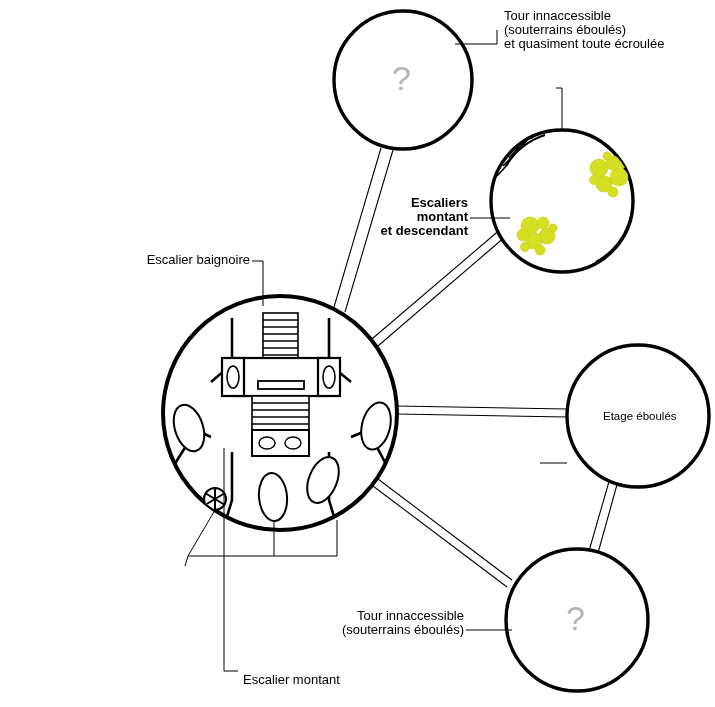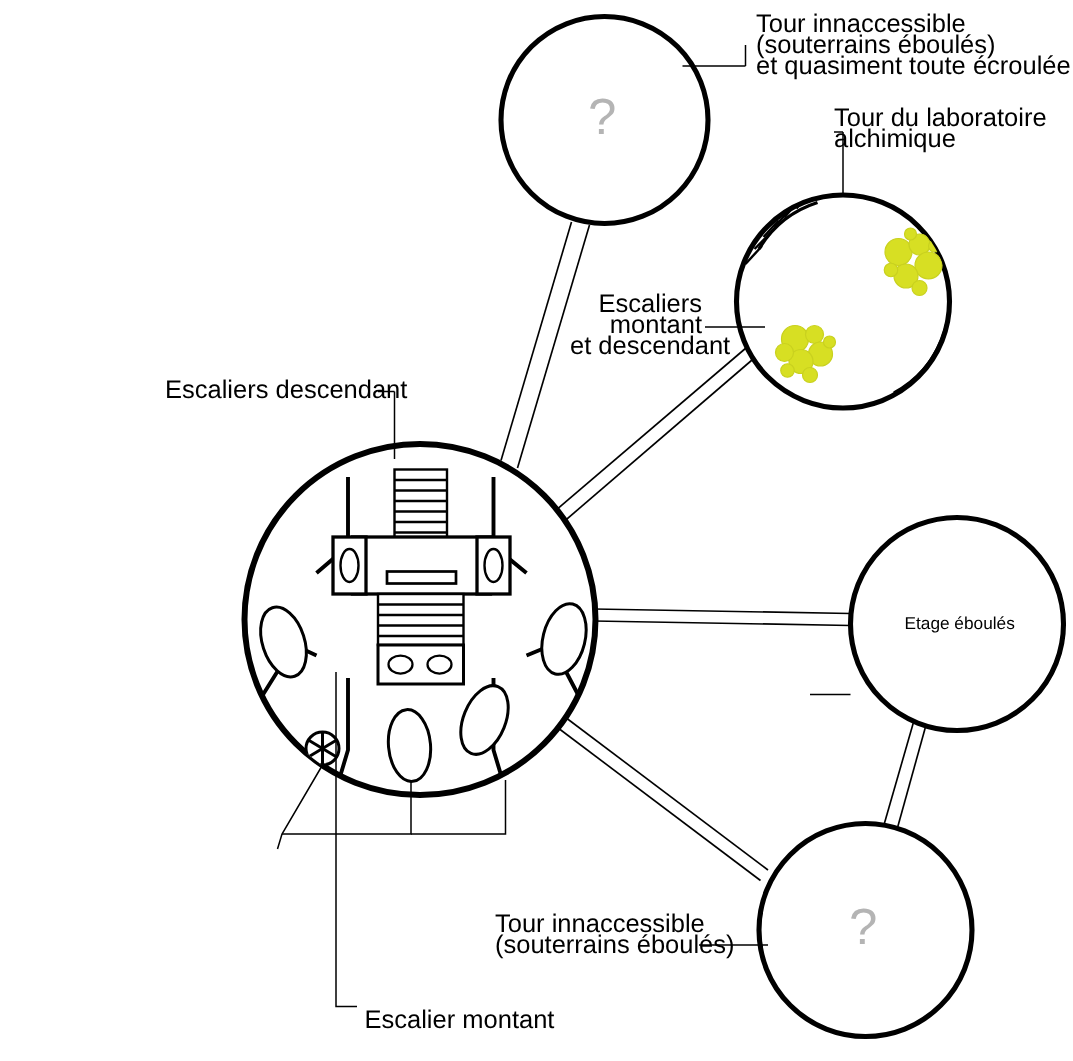--- a/index.html
+++ b/index.html
@@ -18,21 +18,21 @@
   svg.diagram {
     position: absolute;
     left: 0;
     top: 0;
     width: 715px;
     height: 707px;
   }
   .label {
     position: absolute;
     font-family: "Liberation Sans", sans-serif;
-    font-size: 17px;
+    font-size: 13px;
     line-height: 14px;
     color: #000000;
     white-space: pre;
   }
   .label.right { text-align: right; }
   .qmark {
     position: absolute;
     font-family: "Liberation Sans", sans-serif;
     font-size: 34px;
     color: #b4b4b4;
@@ -228,28 +228,26 @@
       <path d="M 224,448 L 224,671 L 238,671"></path>
 
       <path d="M 466,630 L 512,630"></path>
     </g>
   </svg>
 
   <div class="label" style="left:504px; top:9px;">Tour innaccessible
 (souterrains éboulés)
 et quasiment toute écroulée</div>
 
-  <div class="label" style="left:556px; top:72px;">Tour du laboratoire
-alchimique</div>
-
-  <div class="label right" style="left:380px; top:196px; width:88px;">Escaliers
+
+  <div class="label right" style="left:380px; top:196px; width:88px;font-weight:bold;">Escaliers
 montant
 et descendant</div>
 
-  <div class="label right" style="left:110px; top:253px; width:140px;">Escaliers descendant</div>
+  <div class="label right" style="left:110px; top:253px; width:140px;">Escalier baignoire</div>
 
   <div class="etage-label" style="left:603px; top:410px;">Etage éboulés</div>
 
 
 
   <div class="label" style="left:243px; top:673px;">Escalier montant</div>
 
   <div class="label right" style="left:330px; top:609px; width:134px;">Tour innaccessible
 (souterrains éboulés)</div>
 

